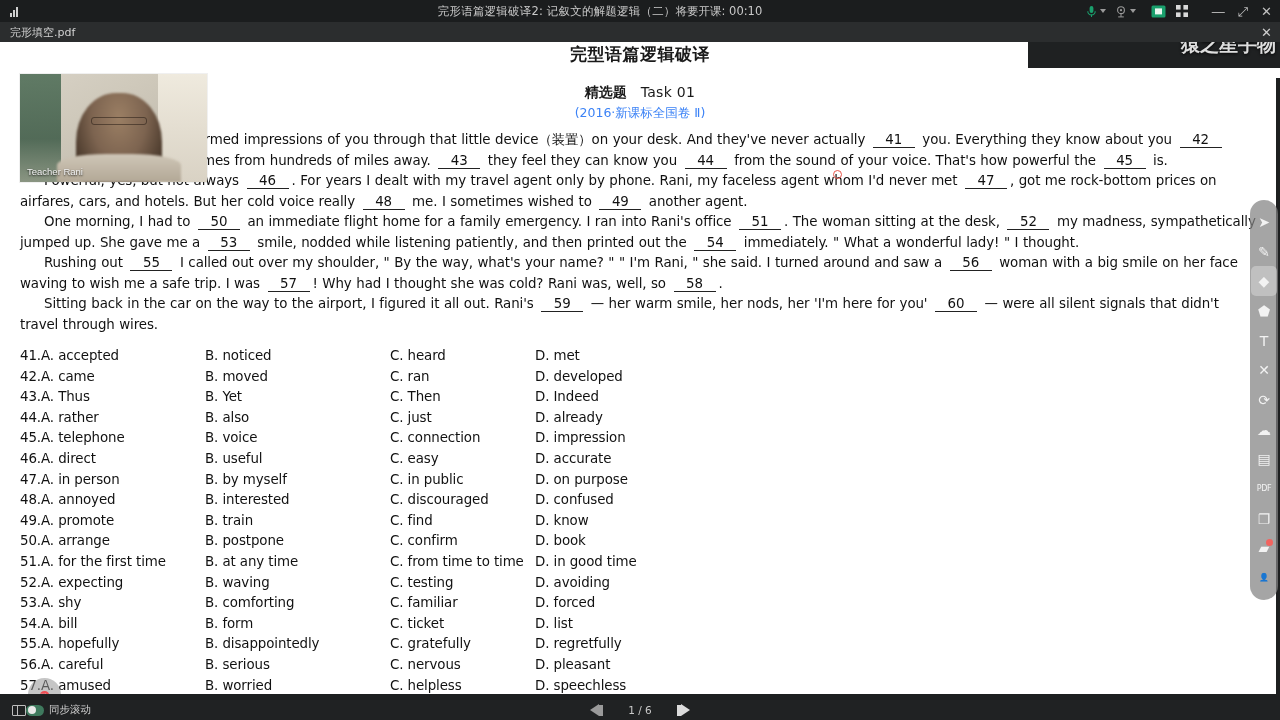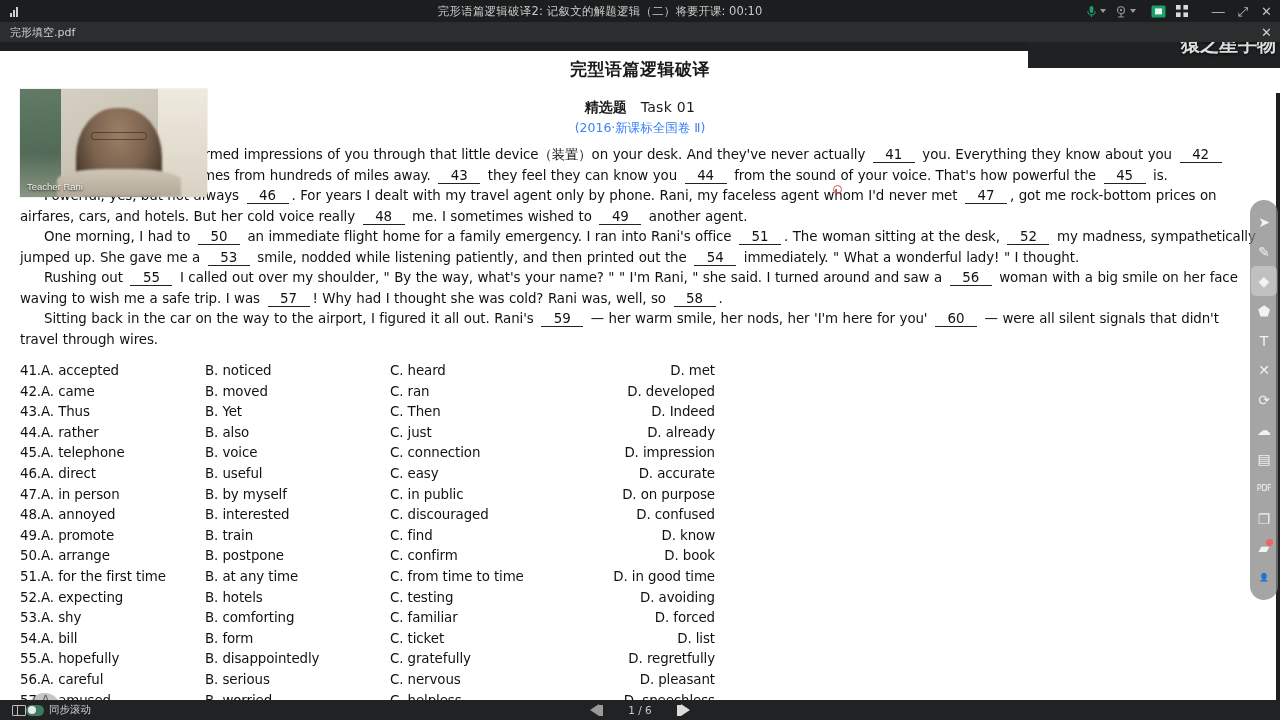--- a/index.html
+++ b/index.html
@@ -53,21 +53,21 @@
   .file-tab {
     font-size: 11px; color: #d2d2d2; padding: 0 10px;
     font-family: "DejaVu Sans", sans-serif;
   }
   .filebar-close {
     margin-left: auto; margin-right: 8px; color: #cfcfcf; font-size: 13px; cursor: pointer;
   }
 
   
   .docwrap {
-    position: absolute; top: 51px; left: 0; width: 1280px; height: 658px;
+    position: absolute; top: 36px; left: 0; width: 1280px; height: 658px;
     background: #ffffff; overflow: hidden;
   }
   .page {
     position: relative; width: 1280px; height: 658px;
     padding: 0; background: #fff; color: #111;
     font-family: "DejaVu Sans", sans-serif;
   }
   .doc-title {
     text-align: center; font-size: 17px; font-weight: 700; color: #1a1a1a;
     padding-top: 7px; letter-spacing: .5px;
@@ -95,21 +95,21 @@
 
   
   .options { margin-top: 11px; padding-left: 20px; }
   .opt-row {
     display: flex; font-size: 13.4px; line-height: 20.6px; color: #111;
     letter-spacing: -0.1px;
   }
   .opt-a { width: 185px; }
   .opt-b { width: 185px; }
   .opt-c { width: 145px; }
-  .opt-d { width: 180px; text-align: right; }
+  .opt-d { width: 180px; }
 
   
   .pip {
     position: absolute; top: 38px; left: 20px; width: 187px; height: 108px;
     overflow: hidden; z-index: 30;
     background: linear-gradient(150deg,#d8d2c6 0%, #cfc9bb 35%, #b9b3a6 100%);
     box-shadow: 0 0 0 1px rgba(0,0,0,.06);
   }
   .pip .wall-l {
     position: absolute; left: 0; top: 0; width: 22%; height: 100%;
@@ -399,21 +399,21 @@
             <div class="opt-d">D. book</div>
           </div>
           <div class="opt-row">
             <div class="opt-a">51.A. for the first time</div>
             <div class="opt-b">B. at any time</div>
             <div class="opt-c">C. from time to time</div>
             <div class="opt-d">D. in good time</div>
           </div>
           <div class="opt-row">
             <div class="opt-a">52.A. expecting</div>
-            <div class="opt-b">B. hotels</div>
+            <div class="opt-b">B. waving</div>
             <div class="opt-c">C. testing</div>
             <div class="opt-d">D. avoiding</div>
           </div>
           <div class="opt-row">
             <div class="opt-a">53.A. shy</div>
             <div class="opt-b">B. comforting</div>
             <div class="opt-c">C. familiar</div>
             <div class="opt-d">D. forced</div>
           </div>
           <div class="opt-row">

